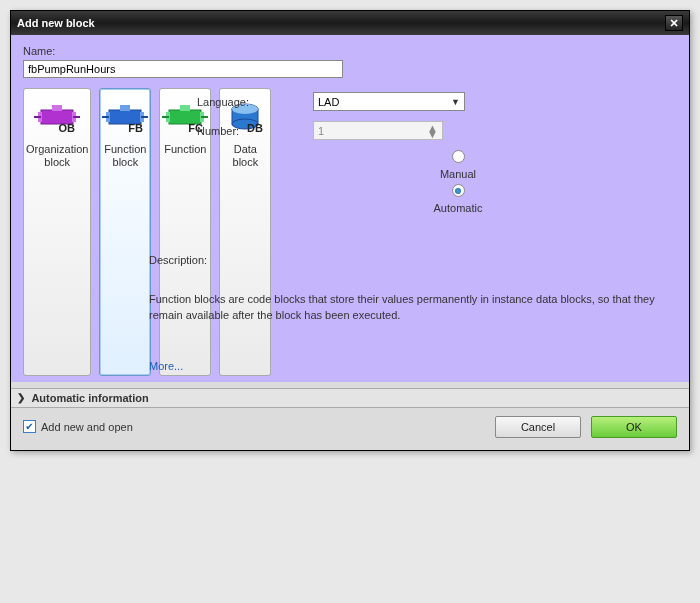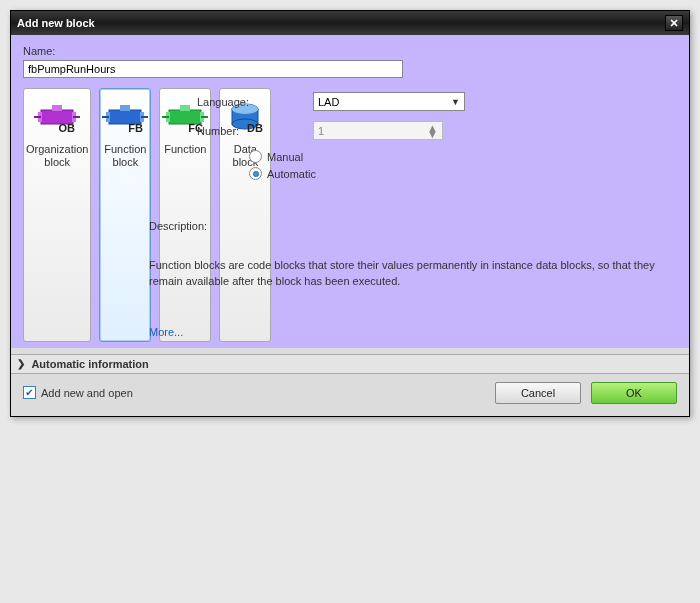--- a/index.html
+++ b/index.html
@@ -3,36 +3,36 @@
 <meta charset="utf-8">
 <style>
 * { box-sizing: border-box; margin: 0; padding: 0; font-family: Tahoma, Arial, sans-serif; font-size: 11px; }
 body { background: #e8e8e8; padding: 10px; }
 .dialog { width: 680px; border: 1px solid #000; background: #dcdcdc; box-shadow: 2px 2px 6px rgba(0,0,0,0.3); }
 .titlebar { background: linear-gradient(#3a3a3a,#1a1a1a,#3a3a3a); color: #fff; padding: 4px 6px; display: flex; justify-content: space-between; align-items: center; font-weight: bold; }
 .titlebar .close { width: 18px; height: 16px; background: linear-gradient(#555,#222); border: 1px solid #000; color: #fff; text-align: center; line-height: 14px; cursor: pointer; }
 .body { padding: 10px 12px 6px 12px; background: #c4b5fd; }
 .name-row { margin-bottom: 10px; }
 .name-row label { display: block; margin-bottom: 3px; color: #333; }
-.name-input { width: 380px; padding: 2px 4px; border: 1px solid #888; background: #fff; font-size: 11px; }
+.name-input { width: 320px; padding: 2px 4px; border: 1px solid #888; background: #fff; font-size: 11px; }
 .main-row { display: flex; gap: 14px; }
 .block-types { width: 108px; display: flex; flex-direction: row; gap: 8px; }
 .block-type { border: 1px solid #aaa; background: linear-gradient(#fff,#eaeaea); border-radius: 3px; padding: 8px 2px 6px 2px; text-align: center; cursor: pointer; }
 .block-type.selected { background: linear-gradient(#fff,#e0f0ff); border-color: #6699cc; box-shadow: inset 0 0 0 1px #aaccee; }
 .block-type .iconwrap { height: 42px; display: flex; align-items: center; justify-content: center; margin-bottom: 4px; }
 .block-type .lbl { color: #333; line-height: 1.2; }
 .right-pane { flex: 1; padding: 4px 10px 4px 4px; }
 .form-row { display: flex; align-items: center; margin-bottom: 10px; }
 .form-row .flabel { width: 116px; color: #333; margin-left: 48px; }
 .select { width: 152px; border: 1px solid #888; background: #fff; padding: 1px 4px; height: 19px; display: flex; justify-content: space-between; align-items: center; cursor: pointer; }
 .select .arrow { font-size: 9px; color: #333; }
 .spinner { width: 130px; border: 1px solid #bbb; background: #f4f4f4; padding: 1px 4px; height: 19px; display: flex; justify-content: space-between; align-items: center; color: #888; }
 .spinner .spin-btns { display: flex; flex-direction: column; line-height: 6px; font-size: 7px; color: #888; }
 .radio-group { margin-left: 100px; }
-.radio-row { display: flex; align-items: center; gap: 5px; margin-bottom: 4px; color: #333; }
+.radio-row { display: flex; align-items: center; gap: 5px; margin-bottom: 4px; color: #333; flex-direction: column; }
 .radio { width: 13px; height: 13px; border: 1px solid #888; border-radius: 50%; background: #fff; display: flex; align-items: center; justify-content: center; }
 .radio.checked::after { content: ""; width: 6px; height: 6px; border-radius: 50%; background: radial-gradient(#4aa3e0,#1a6aa8); }
 .desc-block { margin-top: 40px; }
 .desc-block .dtitle { color: #333; margin-bottom: 26px; }
 .desc-block .dtext { color: #333; line-height: 1.45; }
 .more-link { color: #1a5fb4; margin-top: 36px; display: inline-block; cursor: pointer; }
 .addl-row { border-top: 1px solid #aaa; border-bottom: 1px solid #aaa; background: #e4e4e4; padding: 3px 6px; display: flex; align-items: center; gap: 6px; font-weight: bold; color: #333; margin-top: 6px; cursor: pointer; }
 .addl-row .chev { font-size: 10px; }
 .footer { display: flex; justify-content: space-between; align-items: center; padding: 8px 12px 12px 12px; }
 .footer-left { display: flex; align-items: center; gap: 5px; color: #333; }

